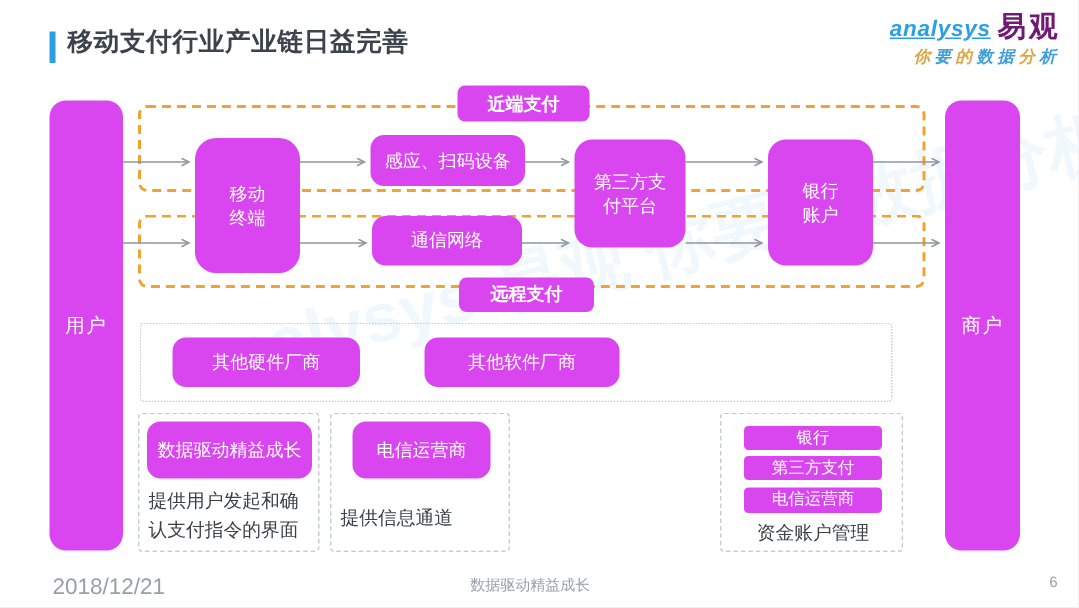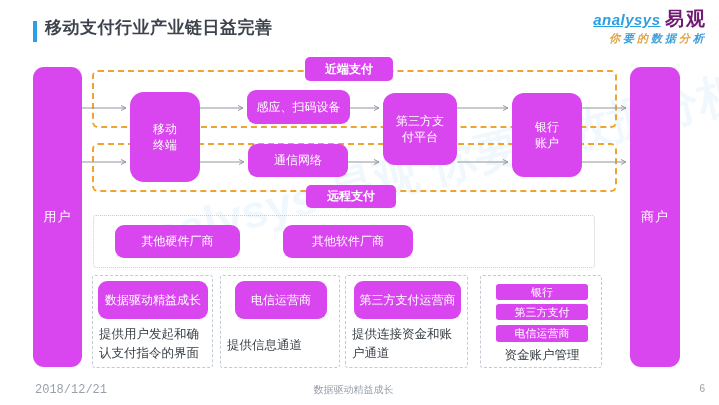--- a/index.html
+++ b/index.html
@@ -60,21 +60,21 @@
   #cell-2 .bbox { left:14px; top:5px; width:92px; height:38px; }
   #cell-2 .desc { top:60px; }
   #cell-3 { left:345px; top:275px; width:123px; height:93px; }
   #cell-3 .bbox { left:8px; top:5px; width:107px; height:38px; }
   #cell-4 { left:480px; top:275px; width:122px; height:93px; }
   .stackbox { left:15px; width:92px; height:16px; border-radius:3px; font-size:11px; }
   #stack-1 { top:8px; } #stack-2 { top:28px; } #stack-3 { top:49px; height:17px; }
   #cell-4 .desc { top:70px; }
 
   
-  .footer-date { position:absolute; left:35px; top:383px; font-size:12px; color:#98a0aa;font-family:Liberation Mono, monospace; }
+  .footer-date { position:absolute; left:35px; top:383px; font-size:15px; color:#98a0aa; }
   .footer-slogan { position:absolute; left:0; right:12px; top:383px; text-align:center; font-size:10px; color:#98a0aa; }
   .footer-page { position:absolute; right:14px; top:383px; font-size:10px; color:#98a0aa; }
 </style>
 </head>
 <body>
 
 <div class="slide">
 
   <div class="watermark">analysys 易观 你要的数据分析</div>
 
@@ -132,24 +132,20 @@
   <div class="bbox" id="sw-vendor">其他软件厂商</div>
 
   <div class="cell" id="cell-1">
     <div class="bbox">数据驱动精益成长</div>
     <div class="desc">提供用户发起和确认支付指令的界面</div>
   </div>
   <div class="cell" id="cell-2">
     <div class="bbox">电信运营商</div>
     <div class="desc">提供信息通道</div>
   </div>
-  <div class="cell" id="cell-3">
-    <div class="bbox">第三方支付运营商</div>
-    <div class="desc">提供连接资金和账户通道</div>
-  </div>
   <div class="cell" id="cell-4">
     <div class="bbox stackbox" id="stack-1">银行</div>
     <div class="bbox stackbox" id="stack-2">第三方支付</div>
     <div class="bbox stackbox" id="stack-3">电信运营商</div>
     <div class="desc center">资金账户管理</div>
   </div>
 
   <div class="footer-date">2018/12/21</div>
   <div class="footer-slogan">数据驱动精益成长</div>
   <div class="footer-page">6</div>

